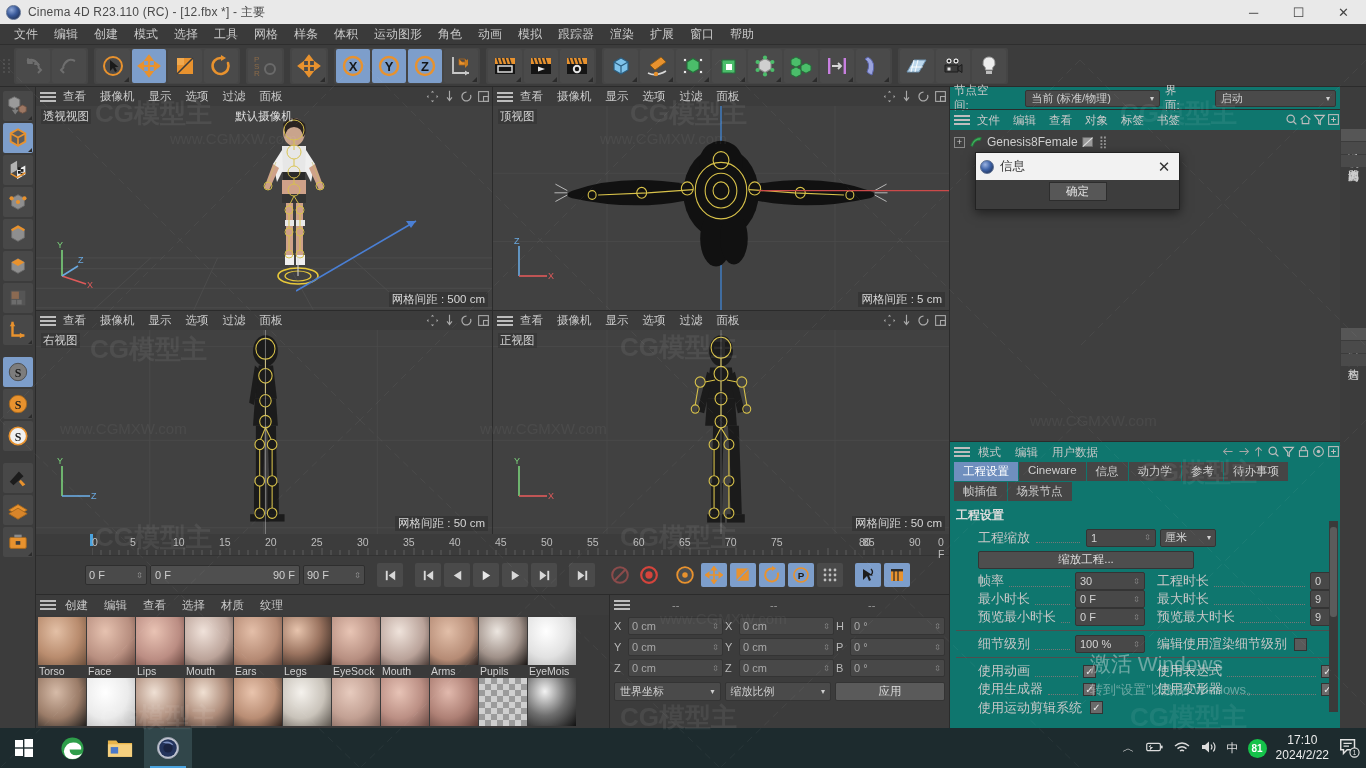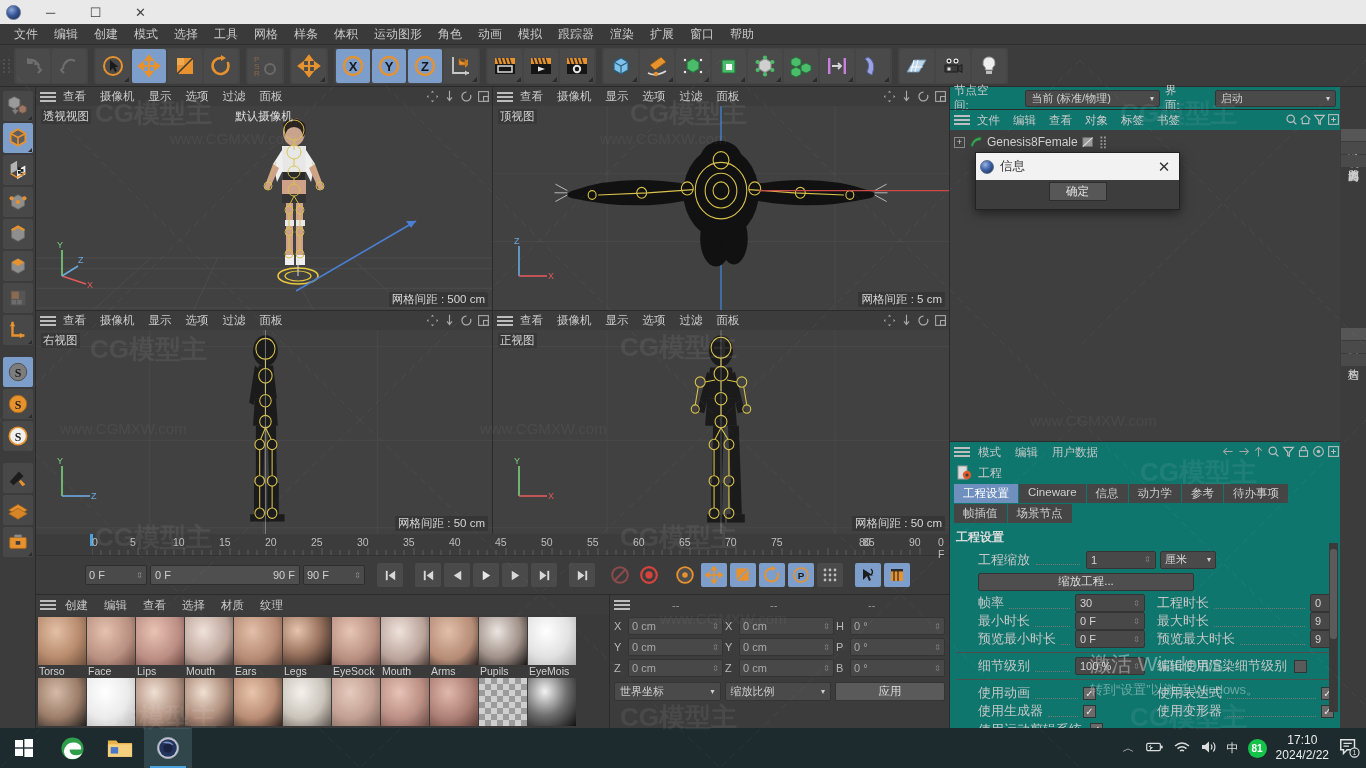--- a/index.html
+++ b/index.html
@@ -176,20 +176,21 @@
   .actwin .a1 { font-size:21px; }
   .actwin .a2 { font-size:13px; margin-top:3px;}
 </style>
 </head>
 <body>
 
 <div class="app">
 
   <div class="titlebar">
     <div class="logo"></div>
+    <div class="ttl">Cinema 4D R23.110 (RC) - [12.fbx *] - 主要</div>
     <div class="winbtns">
       <div class="winbtn">─</div>
       <div class="winbtn">☐</div>
       <div class="winbtn close">✕</div>
     </div>
   </div>
 
   <div class="menubar">
     <div class="mi">文件</div>
     <div class="mi">编辑</div>
@@ -1452,28 +1453,20 @@
           <div class="vicn"><svg width="13" height="13" viewBox="0 0 16 16">
                 <circle cx="8" cy="8" r="6" fill="none" stroke="#bdbdbd" stroke-width="1.3"></circle>
                 <circle cx="8" cy="8" r="2.2" fill="#bdbdbd"></circle>
               </svg></div>
           <div class="vicn"><svg width="13" height="13" viewBox="0 0 16 16">
                 <rect x="2" y="2" width="12" height="12" fill="none" stroke="#bdbdbd" stroke-width="1.3"></rect>
                 <path d="M8 5 l0 6 M5 8 l6 0" stroke="#bdbdbd" stroke-width="1.3"></path>
               </svg></div>
         </div>
 
-        <div class="attrtitle">
-          <svg width="16" height="16" viewBox="0 0 16 16">
-              <rect x="2" y="1" width="9" height="13" fill="#dcdcdc" stroke="#9a9a9a"></rect>
-              <circle cx="11" cy="10" r="4.2" fill="#e05a2b"></circle>
-              <circle cx="11" cy="10" r="1.6" fill="#3c3c3c"></circle>
-            </svg>
-          <span>工程</span>
-        </div>
 
         <div class="tabrow">
           <div class="atab on">工程设置</div>
           <div class="atab">Cineware</div>
           <div class="atab">信息</div>
           <div class="atab">动力学</div>
           <div class="atab">参考</div>
           <div class="atab">待办事项</div>
           <div class="atab">帧插值</div>
           <div class="atab">场景节点</div>

